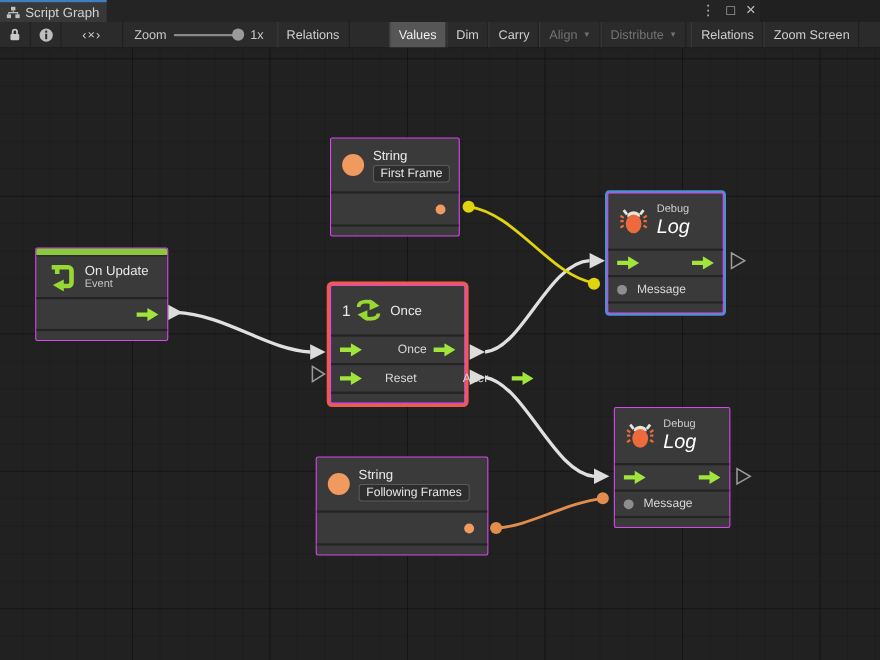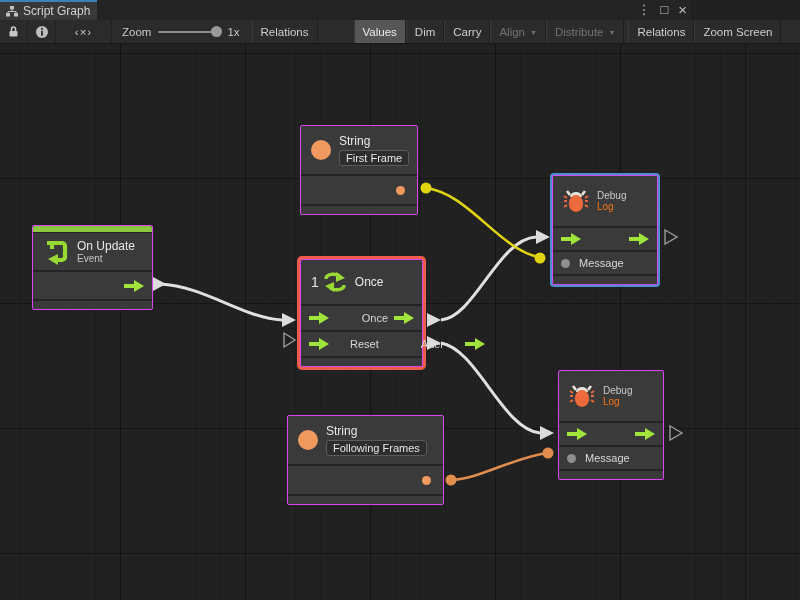--- a/index.html
+++ b/index.html
@@ -48,21 +48,21 @@
   
   .node { position:absolute; background:#3a3a3a; border:1px solid #d946ef; border-radius:2px; z-index:3; color:#e2e2e2; }
   .node .row { border-top:2px solid #242424; display:flex; align-items:center; padding:0 8px; }
   .node .hdr { display:flex; align-items:center; gap:8px; padding:0 10px; }
   .node .footer { height:10px; border-top:2px solid #242424; }
   .sel-red  { box-shadow:0 0 0 3px #ed5c4a; }
   .sel-blue { box-shadow:0 0 0 2px #4a8fd0; }
   .title { font-size:12px; color:#e8e8e8; }
   .subtitle { font-size:10px; color:#c4c4c4; }
   .cat { font-size:10px; color:#cccccc; }
-  .big-title { font-size:10px; color:#f97316; }
+  .big-title { font-size:18px; color:#ffffff;font-style:italic; }
   .port-label { font-size:11px; color:#d8d8d8; }
   .value-field { background:#2d2d2d; border:1px solid #5a5a5a; border-radius:3px; padding:1px 6px;
                  font-size:11px; color:#e6e6e6; white-space:nowrap; }
   .dot { border-radius:50%; display:inline-block; }
   .dot.orange { width:9px; height:9px; background:#f09a5f; }
   .dot.gray { width:9px; height:9px; background:#8e8e8e; }
   .circle-icon { width:20px; height:20px; border-radius:50%; background:#f09a5f; flex:0 0 auto; }
   .flow-arrow { color:#a0e43c; display:inline-flex; }
   .grow { flex:1; }
   .event-bar { height:6px; background:#8dc73f; border-radius:2px 2px 0 0; }

